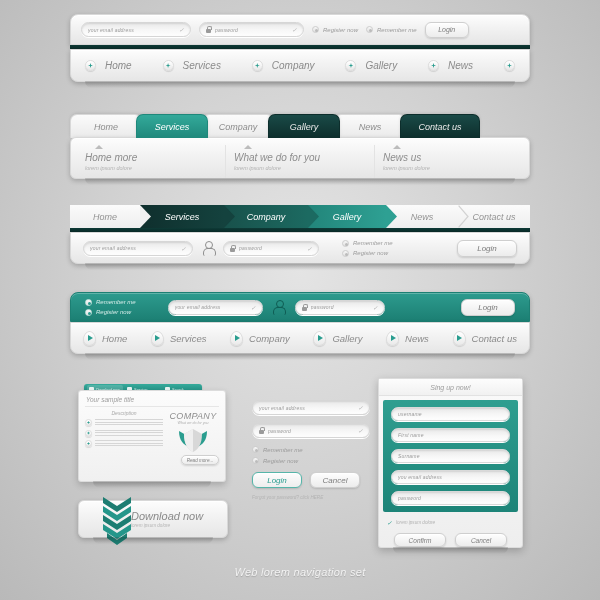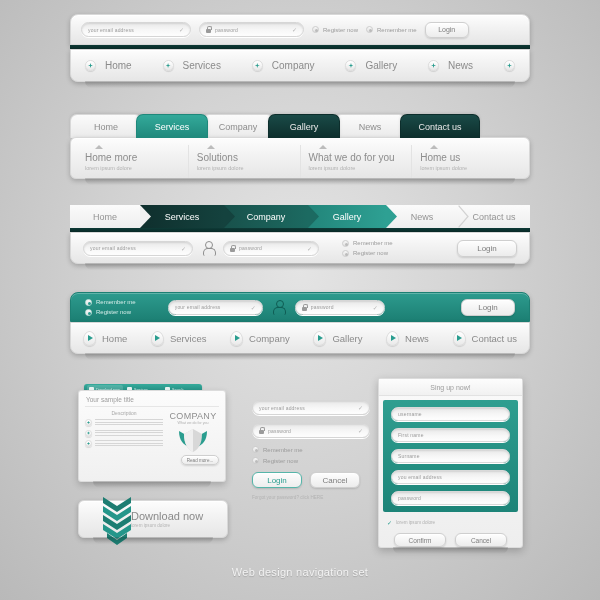--- a/index.html
+++ b/index.html
@@ -2,21 +2,21 @@
 <html><head>
 <meta charset="utf-8">
 <style>
   * { box-sizing: border-box; margin:0; padding:0; }
   body {
     width:600px; height:600px; overflow:hidden;
     font-family:"Liberation Sans", sans-serif;
     background: radial-gradient(ellipse at 50% 45%, #e4e4e4 0%, #d2d2d2 45%, #b9b9b9 100%);
     position:relative;
   }
-  .stage { position:absolute; inset:0; }
+  .stage { position:absolute; inset:0;font-style:italic; }
 
   
   .bar {
     position:absolute;
     border-radius:8px;
     background:linear-gradient(180deg,#fdfdfd 0%, #f3f3f3 40%, #e6e6e6 100%);
     box-shadow:0 2px 5px rgba(0,0,0,.22), inset 0 1px 0 #fff;
     border:1px solid #d8d8d8;
   }
   .shadow-strip {
@@ -326,31 +326,26 @@
 
   <div class="bar" id="b3">
     <div class="inner">
       <div class="col">
         <div class="caret"></div>
         <div class="t">Home more</div>
         <div class="s">lorem ipsum dolore</div>
       </div>
       <div class="col">
         <div class="caret"></div>
-        <div class="t">Solutions</div>
+        <div class="t">What we do for you</div>
         <div class="s">lorem ipsum dolore</div>
       </div>
       <div class="col">
         <div class="caret"></div>
-        <div class="t">What we do for you</div>
-        <div class="s">lorem ipsum dolore</div>
-      </div>
-      <div class="col">
-        <div class="caret"></div>
-        <div class="t">Home us</div>
+        <div class="t">News us</div>
         <div class="s">lorem ipsum dolore</div>
       </div>
     </div>
     <div class="shadow-strip"></div>
   </div>
 
   <div class="crumbrow">
     <div class="crumb light" style="width:70px">
       <span>Home</span>
       <span class="arr">
@@ -633,14 +628,14 @@
     </div>
     <div class="inner">
       <div>
         <div class="t">Download now</div>
         <div class="s">lorem ipsum dolore</div>
       </div>
     </div>
     <div class="shadow-strip"></div>
   </div>
 
-  <div id="caption">Web design navigation set</div>
+  <div id="caption">Web lorem navigation set</div>
 </div>
 
 </body></html>

